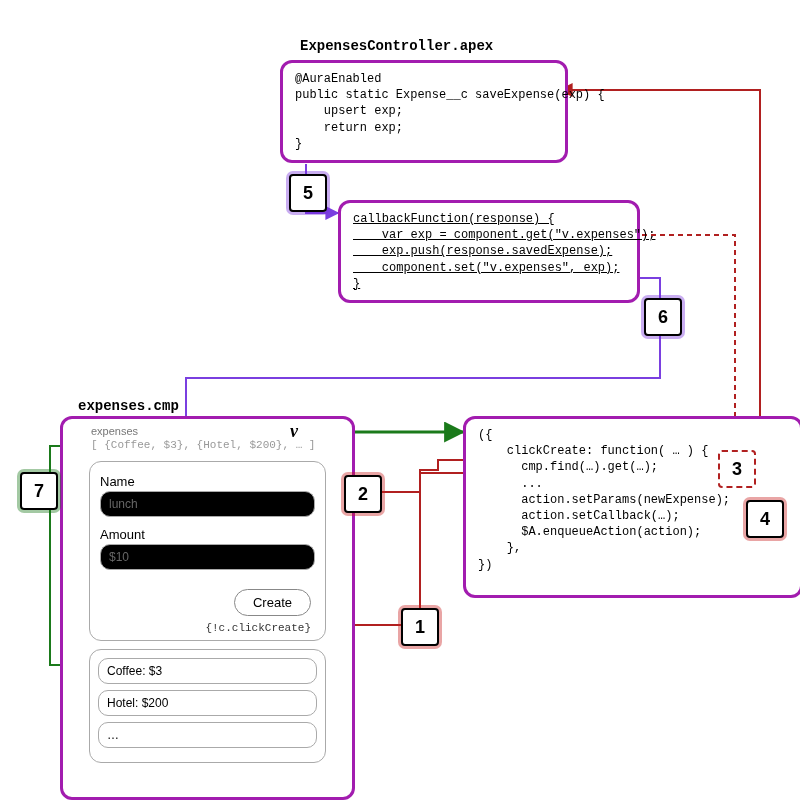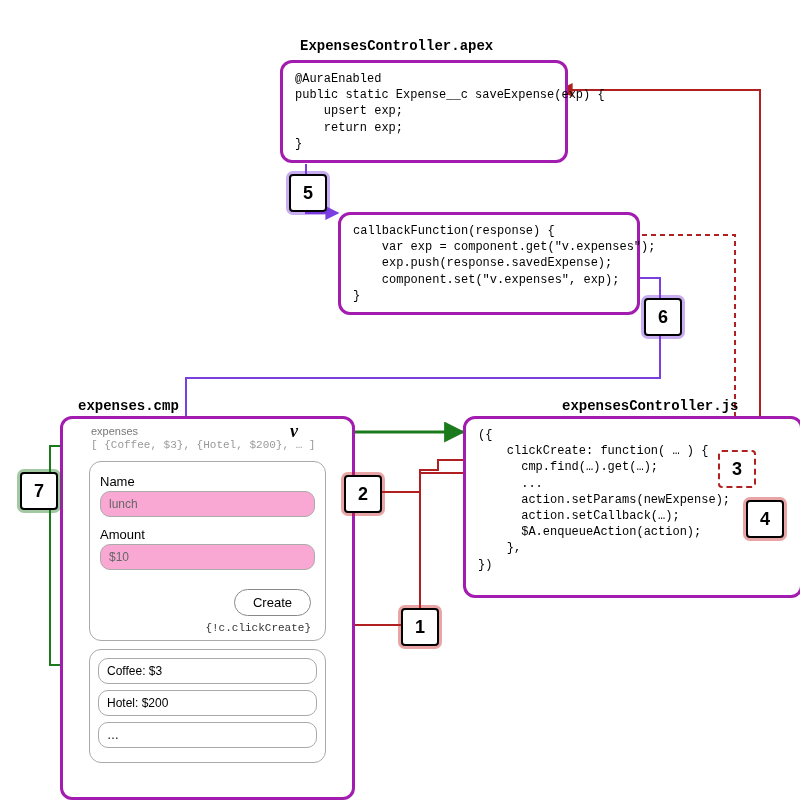--- a/index.html
+++ b/index.html
@@ -61,21 +61,21 @@
     border: 1px solid #aaa;
     border-radius: 12px;
     margin: 6px 4px 4px 4px;
     padding: 8px 10px 24px 10px;
     position: relative;
   }
   .field-label { font-size: 13px; margin-top:4px; }
   .field {
     border: 1px solid #aaa;
     border-radius: 10px;
-    background: #f9a8d4;
+    background: #000000;
     padding: 5px 8px;
     font-size: 12px;
     color: #666;
     margin-top: 2px;
   }
   .btn {
     border: 1px solid #888;
     border-radius: 16px;
     padding: 5px 18px;
     font-size: 13px;
@@ -141,21 +141,21 @@
   <path d="M75,446 L50,446 L50,665 L75,665" fill="none" stroke="#1b7a1b" stroke-width="2" marker-end="url(#ah-green)"></path>
 </svg>
 
 <div class="title" style="left:300px; top:38px;">ExpensesController.apex</div>
 <div class="box code" style="left:280px; top:60px; width:258px;">@AuraEnabled
 public static Expense__c saveExpense(exp) {
     upsert exp;
     return exp;
 }</div>
 
-<div class="box code" style="left:338px; top:212px; width:272px;">callbackFunction(response) {
+<div class="box code" style="left:338px; top:200px; width:272px;text-decoration:underline;">callbackFunction(response) {
     var exp = component.get("v.expenses");
     exp.push(response.savedExpense);
     component.set("v.expenses", exp);
 }</div>
 
 <div class="title" style="left:78px; top:398px;">expenses.cmp</div>
 <div class="box expenses-box">
   <div class="label">expenses</div>
   <div class="attr">[ {Coffee, $3}, {Hotel, $200}, … ]</div>
   <div class="form">
@@ -170,21 +170,20 @@
   <div class="list">
     <div class="list-item">Coffee: $3</div>
     <div class="list-item">Hotel: $200</div>
     <div class="list-item">…</div>
   </div>
 </div>
 
 <div class="vc" style="left:290px; top:421px;">v</div>
 <div class="vc" style="left:470px; top:421px;">c</div>
 
-<div class="title" style="left:562px; top:398px;">expensesController.js</div>
 <div class="box js-box code">({
     clickCreate: function( … ) {
       cmp.find(…).get(…);
       ...
       action.setParams(newExpense);
       action.setCallback(…);
       $A.enqueueAction(action);
     },
 })</div>
 

